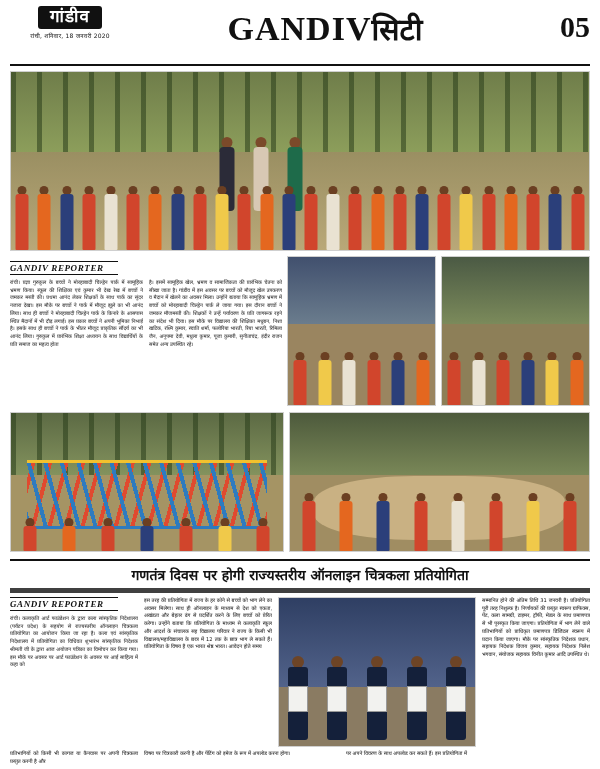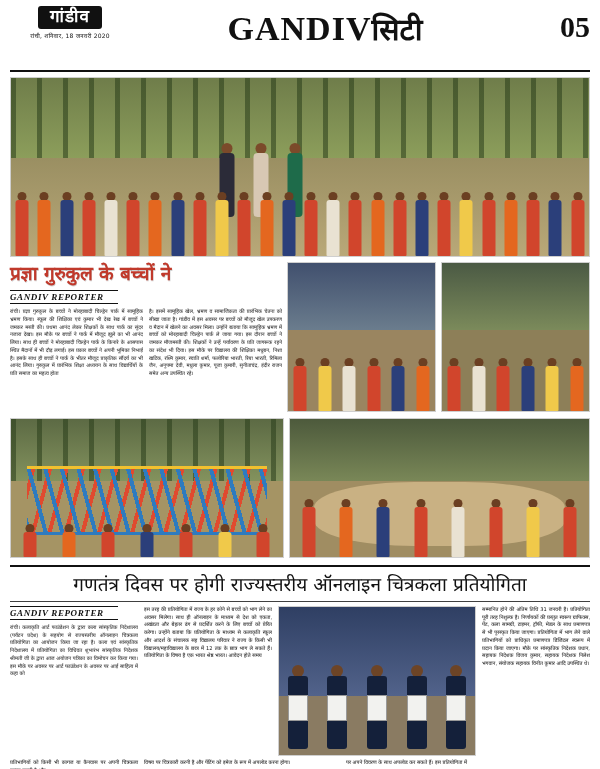--- a/index.html
+++ b/index.html
@@ -23,21 +23,21 @@
     padding: 6px 10px 4px 10px;
   }
 
   
   .masthead {
     display: flex;
     align-items: flex-start;
     justify-content: flex-start;
     height: 52px;
     border-bottom: 2px solid #111;
-    padding-bottom: 12px;
+    padding-bottom: 6px;
   }
   .logo-block {
     display: flex;
     flex-direction: column;
     align-items: center;
     width: 120px;
   }
   .logo-badge {
     background: #111;
     color: #fff;
@@ -250,25 +250,25 @@
     left: 8%; right: 8%;
     top: 46%; bottom: 8%;
     background: #c9b183;
     border-radius: 40%;
   }
 
   
   .sep-rule { border-top: 2px solid #111; margin-top: 7px; }
   .headline2 {
     font-family: "DejaVu Sans", sans-serif;
-    font-weight: normal;
-    font-size: 19px;
+    font-weight: bold;
+    font-size: 14px;
     text-align: center;
     padding: 4px 0 4px 0;
-    border-bottom: 1px solid #404040;
+    border-bottom: 5px solid #404040;
     color: #111;
   }
   .story2 {
     display: flex;
     gap: 6px;
     margin-top: 4px;
     height: 150px;
   }
   .story2-left { width: 128px; }
   .byline2 {
@@ -482,21 +482,20 @@
       <div class="kid">
           <div class="head"></div>
           <div class="body" style="background:#d1452c"></div>
         </div>
     </div>
   </div>
 
   <div class="headline-row">
     <div class="headline-box">
       <div class="headline">
-        <div>प्रज्ञा गुरुकुल के बच्चों ने</div>
       </div>
       <div class="byline">GANDIV REPORTER</div>
       <div class="body-cols">
         <div class="body-col">रांची। प्रज्ञा गुरुकुल के बच्चों ने मोरहाबादी चिल्ड्रेन पार्क में सामूहिक भ्रमण किया। स्कूल की शिक्षिका एवं कुमार भी देख रेख में बच्चों ने जमकर मस्ती की। प्रथमा आनंद लेकर शिक्षकों के साथ पार्क का सुंदर नजारा देखा। इस मौके पर बच्चों ने पार्क में मौजूद झूले का भी आनंद लिया। साथ ही बच्चों ने मोरहाबादी चिल्ड्रेन पार्क के किनारे के आसपास स्थित मैदानों में भी दौड़ लगाई। इस प्रकार बच्चों ने अपनी भूमिका निभाई है। इसके साथ ही बच्चों ने पार्क के भीतर मौजूद प्राकृतिक सौंदर्य का भी आनंद लिया। गुरुकुल में प्रारंभिक शिक्षा अध्ययन के साथ विद्यार्थियों के प्रति समाज का महत्व होता</div>
         <div class="body-col">है। इसमें सामूहिक खेल, भ्रमण व सामाजिकता की प्रारंभिक चेतना को सीखा जाता है। गांडीव में इस अवसर पर बच्चों को मौजूद खेल उपकरण व मैदान में खेलने का अवसर मिला। उन्होंने बताया कि सामूहिक भ्रमण में बच्चों को मोरहाबादी चिल्ड्रेन पार्क ले जाया गया। इस दौरान बच्चों ने जमकर मौजमस्ती की। शिक्षकों ने उन्हें पर्यावरण के प्रति जागरूक रहने का संदेश भी दिया। इस मौके पर विद्यालय की शिक्षिका मधुबन, निशा खटिक, रश्मि कुमार, स्वाति शर्मा, फलोरिया भारती, रिया भारती, रिमिला जैन, अनुपमा देवी, मधुला कुमार, पूजा कुमारी, सुनीताचंद्र, इंदीर राजन समेत अन्य उपस्थित रहे।</div>
       </div>
     </div>
 
     <div class="side-photos">
       <div class="photo">

